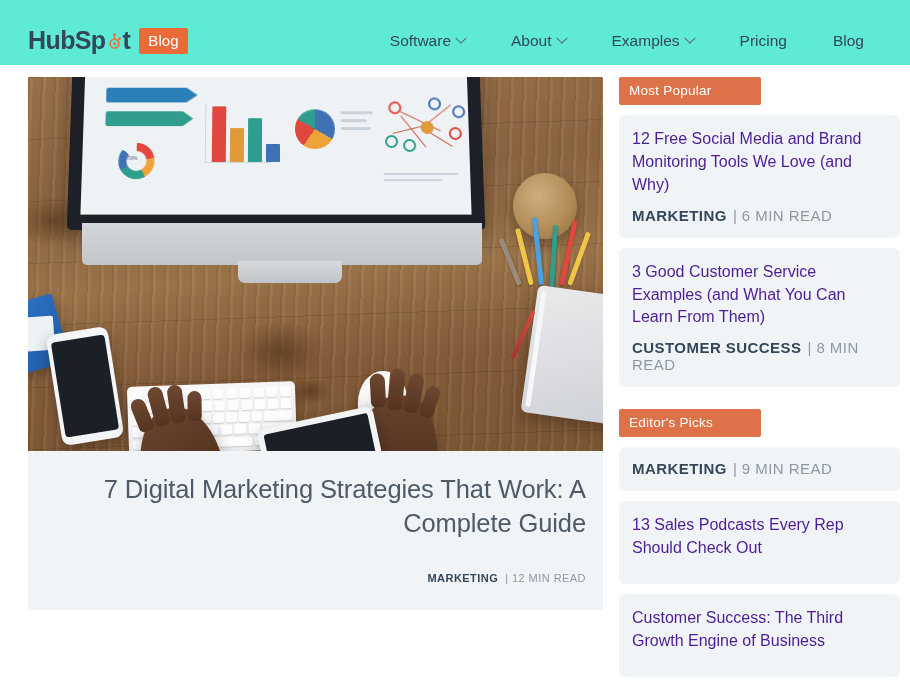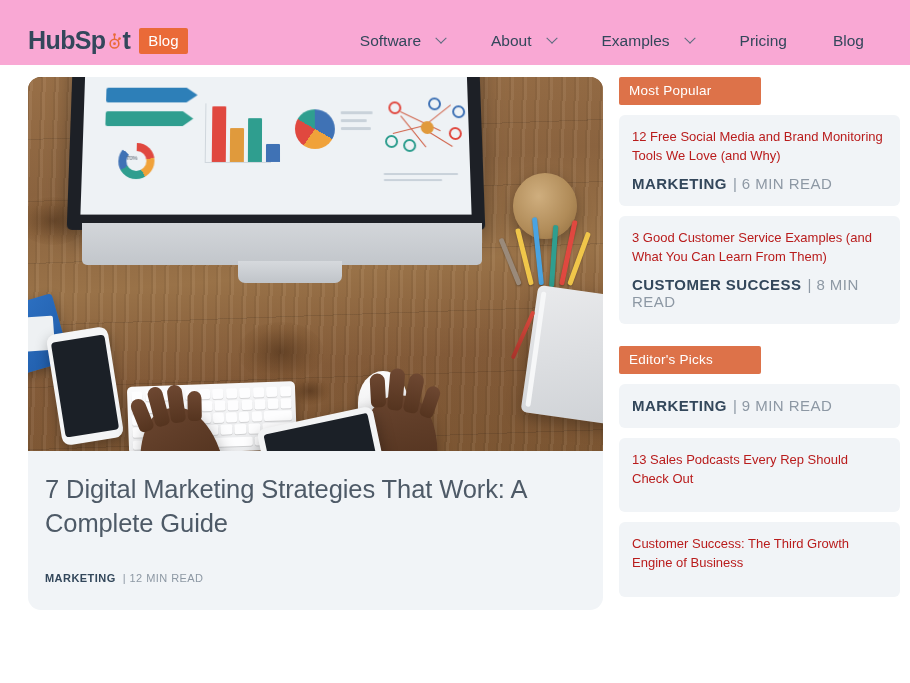--- a/index.html
+++ b/index.html
@@ -12,21 +12,21 @@
     font-family: "Liberation Sans", sans-serif;
     color: #33475b;
   }
 
   
   .site-header {
     height: 65px;
     display: flex;
     align-items: center;
     padding: 16px 46px 0 28px;
-    background: #f9a8d4;
+    background: #5eead4;
   }
 
   .brand {
     display: flex;
     align-items: center;
     gap: 9px;
     text-decoration: none;
   }
   .brand-mark {
     display: flex;
@@ -56,21 +56,21 @@
   }
 
   .main-nav {
     margin-left: auto;
     display: flex;
     align-items: center;
   }
   .nav-item {
     display: flex;
     align-items: center;
-    gap: 16px;
+    gap: 6px;
     font-size: 15.5px;
     color: #33475b;
     text-decoration: none;
     padding: 6px 0;
     margin-left: 46px;
     white-space: nowrap;
     cursor: pointer;
   }
   .nav-item:first-child { margin-left: 0; }
   .chev {
@@ -87,22 +87,23 @@
     display: flex;
     gap: 16px;
     padding: 12px 18px 0 28px;
   }
   .col-main { width: 575px; flex: 0 0 575px; }
   .col-side { width: 281px; flex: 0 0 281px; }
 
   
   .feature-card {
     background: #f1f4f7;
-    border-radius: 13px;
+    border-radius: 2px;
     overflow: hidden;
+    text-align: right;
   }
   .feature-media {
     position: relative;
     height: 374px;
     overflow: hidden;
     background: #8a6239;
   }
 
   
   .desk {
@@ -331,23 +332,23 @@
   .side-heading.second { margin-top: 22px; }
 
   .side-card {
     background: #f1f4f7;
     border-radius: 6px;
     padding: 13px 13px 14px;
     margin-bottom: 10px;
     cursor: pointer;
   }
   .side-card-title {
-    font-size: 13px;
+    font-size: 16px;
     line-height: 1.43;
-    color: #b91c1c;
+    color: #4c1d95;
     margin-bottom: 10px;
   }
   .side-card-meta {
     font-size: 15px;
     letter-spacing: 0.45px;
     color: #5a6872;
   }
   .side-card-meta .cat { font-weight: 700; color: #33475b; }
   .side-card-meta .sep { color: #8d98a4; margin-left: 6px; }
 </style>

